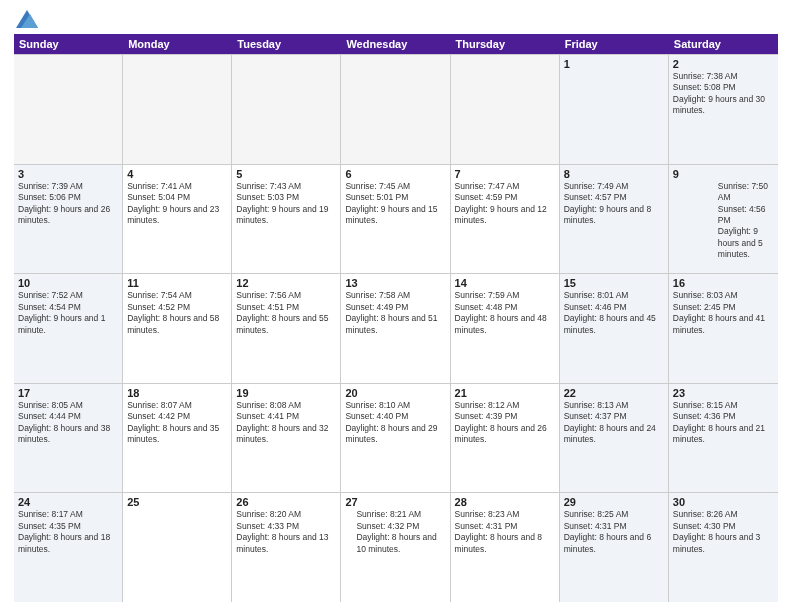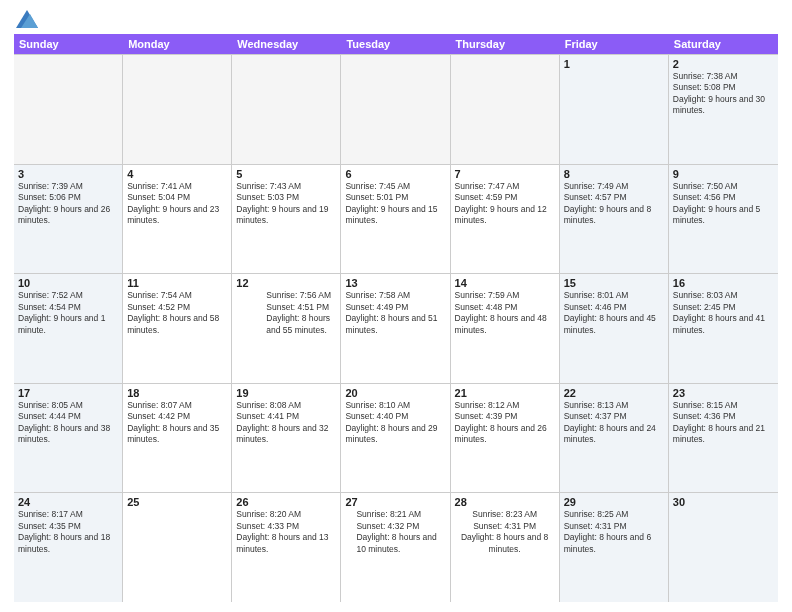--- a/index.html
+++ b/index.html
@@ -60,21 +60,21 @@
       color: #444;
     }
     .calendar {
       flex: 1;
       display: flex;
       flex-direction: column;
     }
     .cal-header {
       display: grid;
       grid-template-columns: repeat(7, 1fr);
-      background: #8b5cf6;
+      background: #4c1d95;
     }
     .cal-header-cell {
       color: #fff;
       font-size: 11px;
       font-weight: bold;
       padding: 4px 5px;
       text-align: left;
     }
     .cal-body {
       flex: 1;
@@ -134,22 +134,22 @@
     <div class="title-section">
       <div class="month-title"></div>
       <div class="location"></div>
     </div>
   </div>
 
   <div class="calendar">
     <div class="cal-header">
     <div class="cal-header-cell">Sunday</div>
         <div class="cal-header-cell">Monday</div>
+        <div class="cal-header-cell">Tuesday</div>
         <div class="cal-header-cell">Wednesday</div>
-        <div class="cal-header-cell">Tuesday</div>
         <div class="cal-header-cell">Thursday</div>
         <div class="cal-header-cell">Friday</div>
         <div class="cal-header-cell">Saturday</div>
       </div>
     <div class="cal-body">
     <div class="cal-week">
           <div class="cal-cell empty"></div>
           <div class="cal-cell empty"></div>
           <div class="cal-cell empty"></div>
           <div class="cal-cell empty"></div>
@@ -196,41 +196,41 @@
 Daylight: 9 hours and 12 minutes.</div>
           </div>
           <div class="cal-cell weekend">
             <span class="day-number">8</span>
             <div class="day-info" style="white-space: pre-line;">Sunrise: 7:49 AM
 Sunset: 4:57 PM
 Daylight: 9 hours and 8 minutes.</div>
           </div>
           <div class="cal-cell weekend">
             <span class="day-number">9</span>
-            <div class="day-info" style="white-space: pre-line;">Sunrise: 7:50 AM
+            <div class="day-info" style="white-space: pre-line; margin-left: 45px;">Sunrise: 7:50 AM
 Sunset: 4:56 PM
 Daylight: 9 hours and 5 minutes.</div>
           </div>
         </div>
         <div class="cal-week">
           <div class="cal-cell weekend">
             <span class="day-number">10</span>
             <div class="day-info" style="white-space: pre-line;">Sunrise: 7:52 AM
 Sunset: 4:54 PM
 Daylight: 9 hours and 1 minute.</div>
           </div>
           <div class="cal-cell">
             <span class="day-number">11</span>
             <div class="day-info" style="white-space: pre-line;">Sunrise: 7:54 AM
 Sunset: 4:52 PM
 Daylight: 8 hours and 58 minutes.</div>
           </div>
           <div class="cal-cell">
             <span class="day-number">12</span>
-            <div class="day-info" style="white-space: pre-line; margin-left: 30px;">Sunrise: 7:56 AM
+            <div class="day-info" style="white-space: pre-line;">Sunrise: 7:56 AM
 Sunset: 4:51 PM
 Daylight: 8 hours and 55 minutes.</div>
           </div>
           <div class="cal-cell">
             <span class="day-number">13</span>
             <div class="day-info" style="white-space: pre-line;">Sunrise: 7:58 AM
 Sunset: 4:49 PM
 Daylight: 8 hours and 51 minutes.</div>
           </div>
           <div class="cal-cell">
@@ -313,29 +313,32 @@
 Daylight: 8 hours and 13 minutes.</div>
           </div>
           <div class="cal-cell">
             <span class="day-number">27</span>
             <div class="day-info" style="white-space: pre-line; margin-left: 11px;">Sunrise: 8:21 AM
 Sunset: 4:32 PM
 Daylight: 8 hours and 10 minutes.</div>
           </div>
           <div class="cal-cell">
             <span class="day-number">28</span>
-            <div class="day-info" style="white-space: pre-line; text-align: center;">Sunrise: 8:23 AM
+            <div class="day-info" style="white-space: pre-line;">Sunrise: 8:23 AM
 Sunset: 4:31 PM
 Daylight: 8 hours and 8 minutes.</div>
           </div>
           <div class="cal-cell weekend">
             <span class="day-number">29</span>
             <div class="day-info" style="white-space: pre-line;">Sunrise: 8:25 AM
 Sunset: 4:31 PM
 Daylight: 8 hours and 6 minutes.</div>
           </div>
           <div class="cal-cell weekend">
             <span class="day-number">30</span>
+            <div class="day-info" style="white-space: pre-line;">Sunrise: 8:26 AM
+Sunset: 4:30 PM
+Daylight: 8 hours and 3 minutes.</div>
           </div>
         </div>
       </div>
   </div>
 </div>
 
 </body></html>

